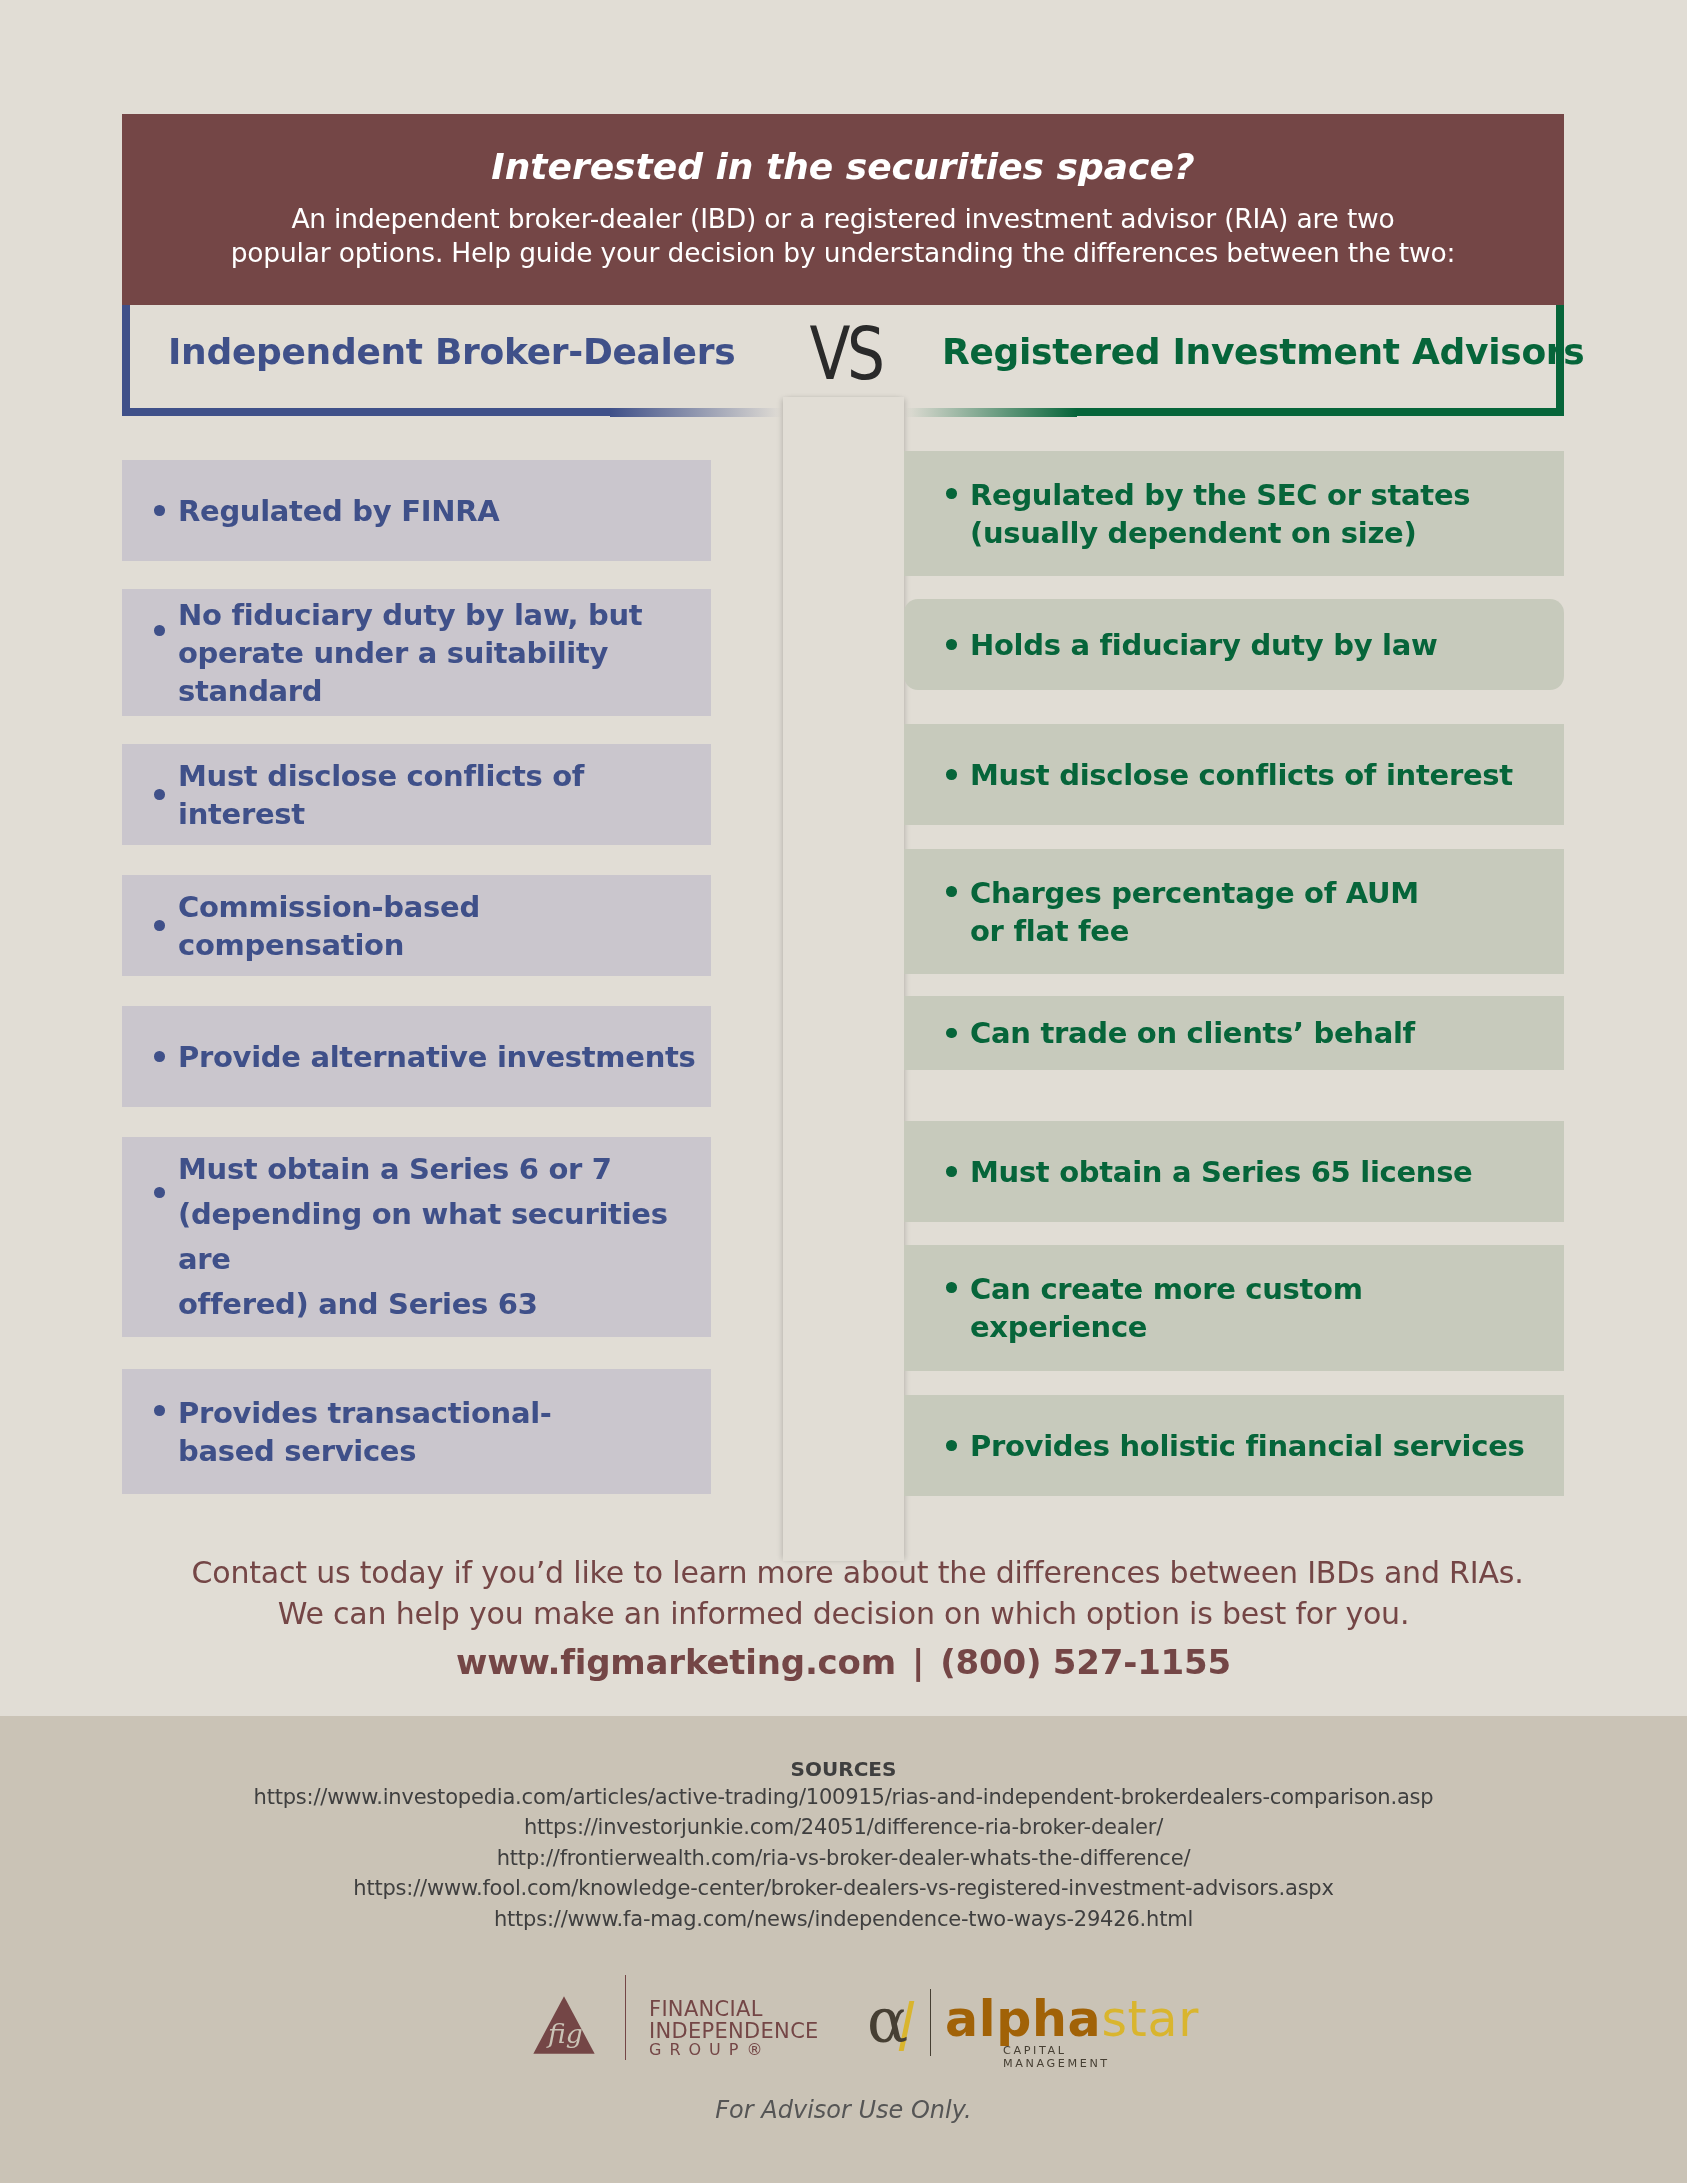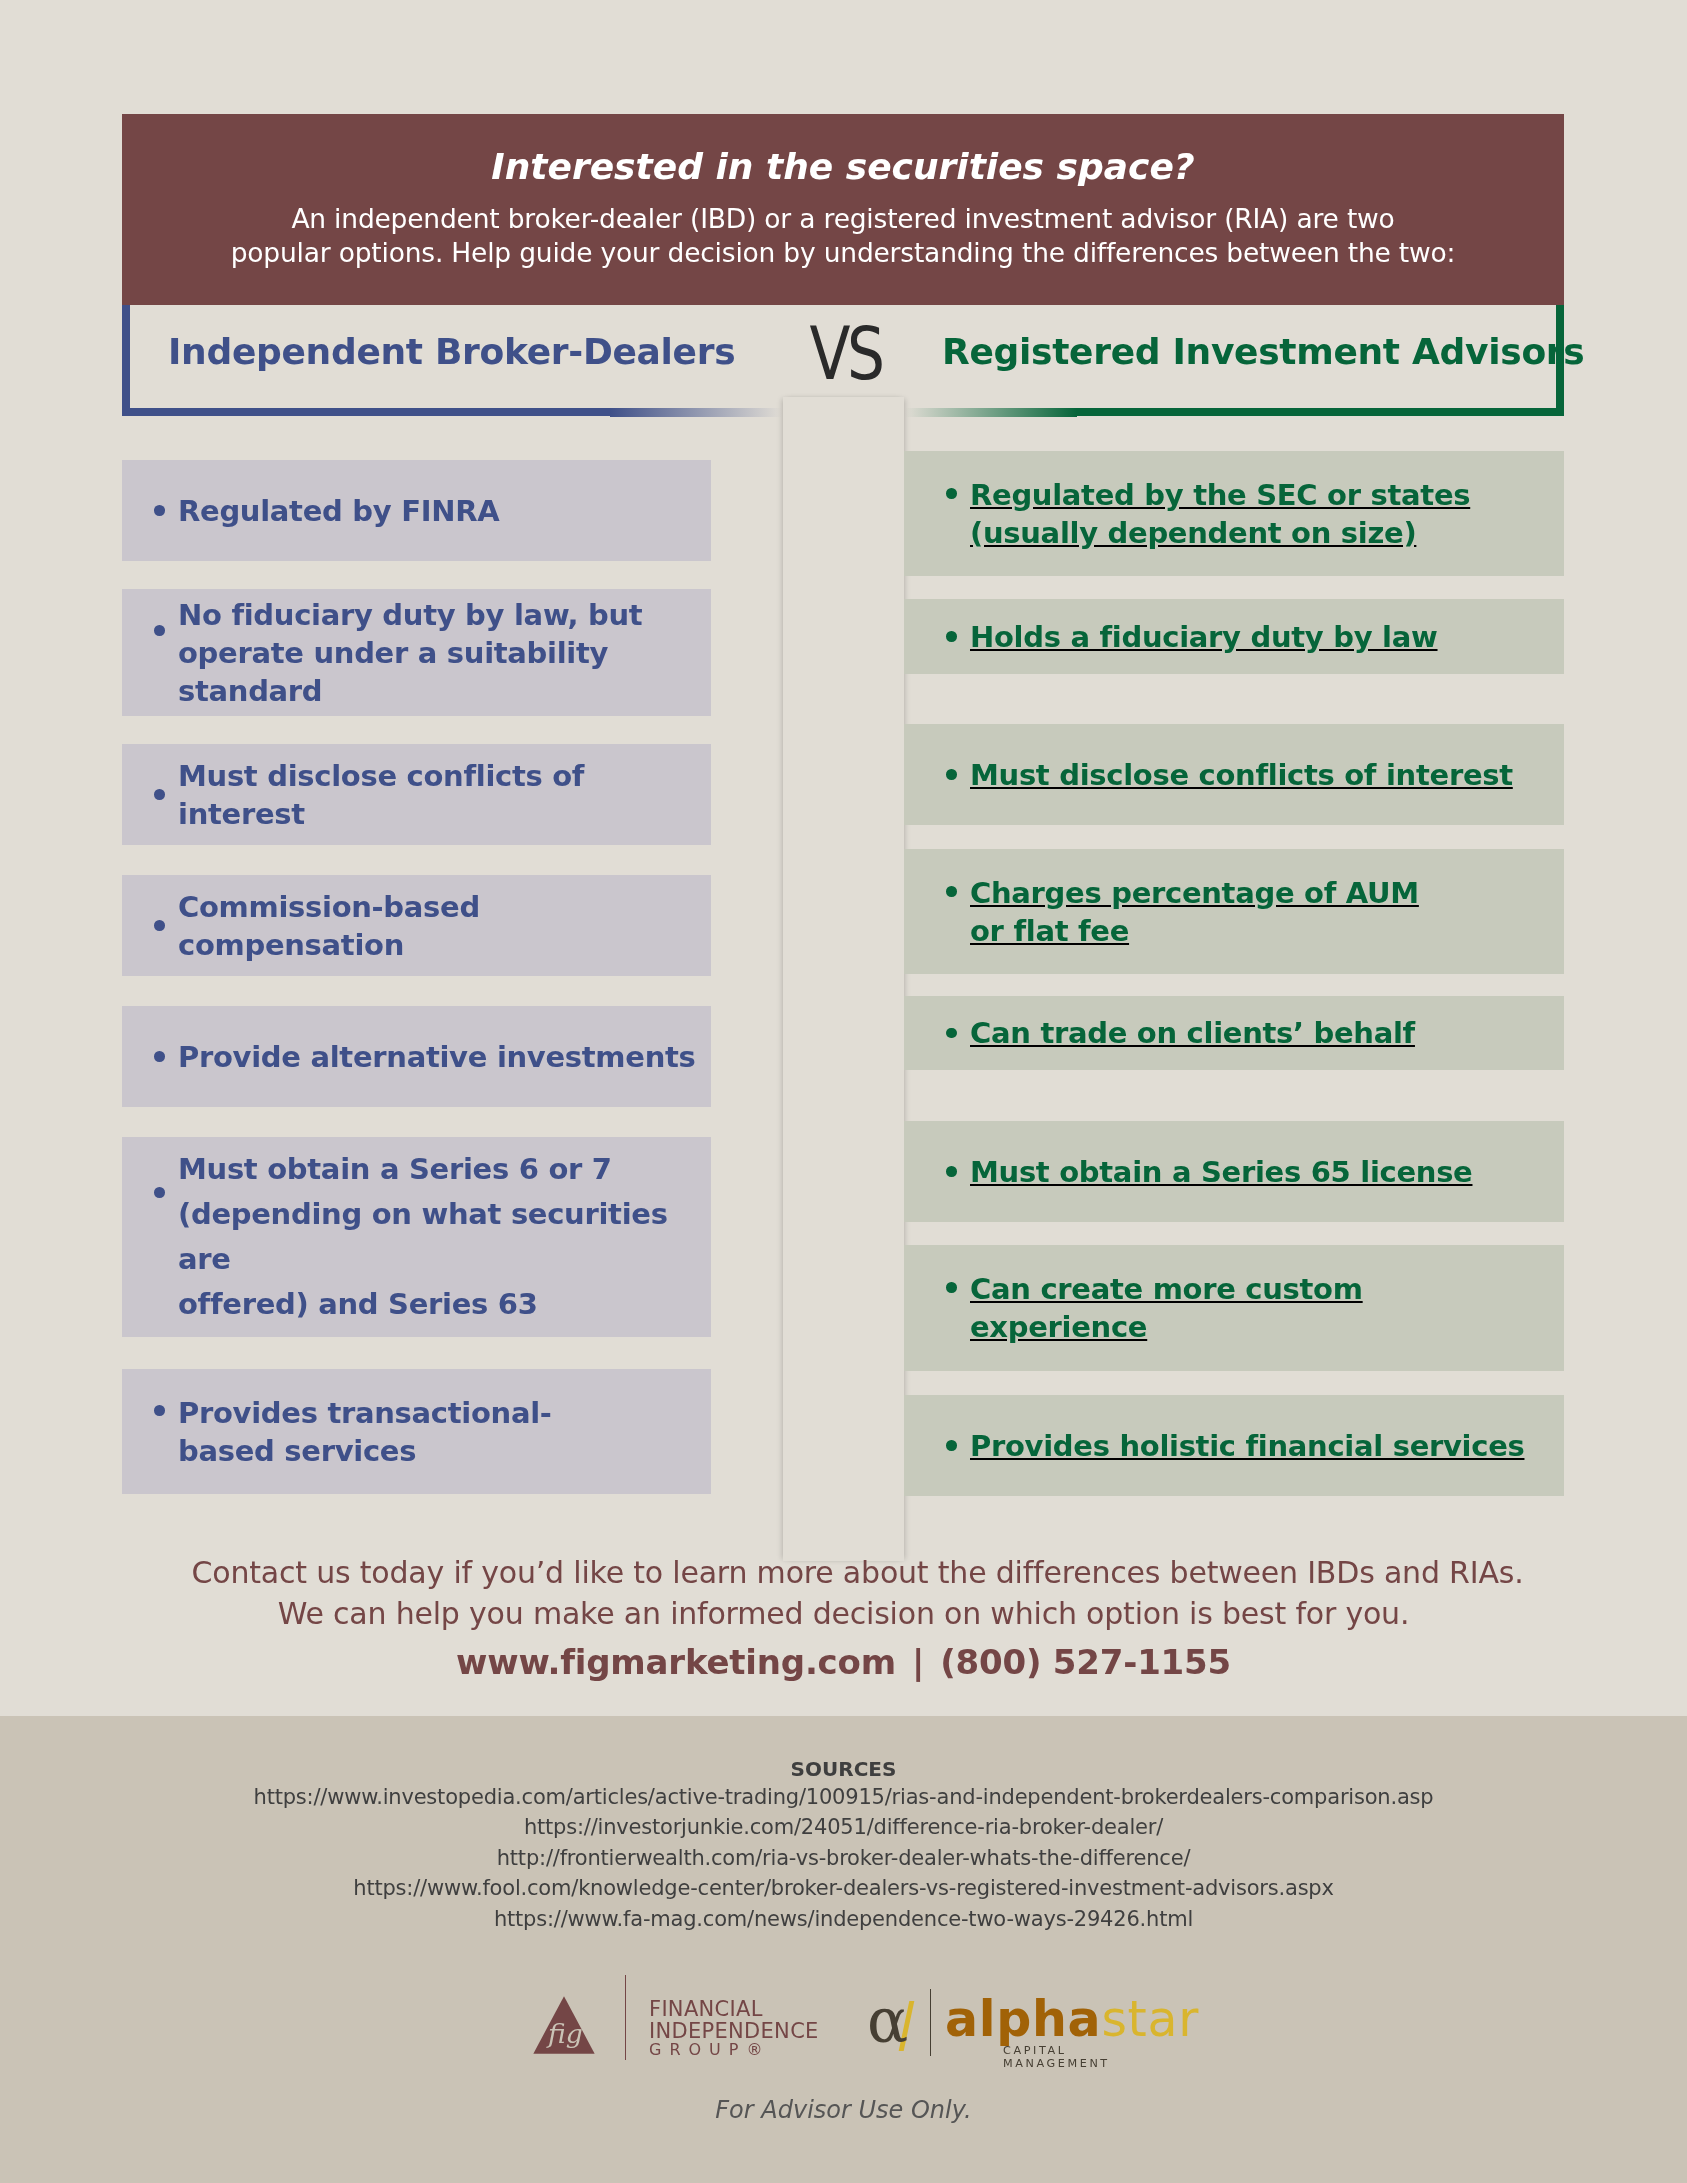--- a/index.html
+++ b/index.html
@@ -67,21 +67,21 @@
     background: #e1ddd5;
     box-shadow: -3.3px 0 5.3px -2px rgba(0,0,0,0.18), 3.3px 0 5.3px -2px rgba(0,0,0,0.18);
   }
 
   
   .box {
     position: absolute;
     display: flex; align-items: center;
   }
   .box.left { left: 122px; width: 589px; background: #cac6cd; }
-  .box.right { left: 904px; width: 660px; background: #c7cabc; text-decoration: underline; }
+  .box.right { left: 904px; width: 660px; background: #c7cabc; }
   .box .bullet {
     position: absolute; width: 10.6px; height: 10.6px; border-radius: 50%;
   }
   .box.left .bullet { background: #3f5089; left: 32px; }
   .box.right .bullet { background: #06653a; left: 42px; }
   .box .txt {
     font-weight: bold; font-size: 29px; line-height: 38px; white-space: pre-line;
     letter-spacing: -0.3px;
   }
   .box.left .txt { color: #3f5089; padding-left: 56px; }
@@ -179,21 +179,21 @@
   <span class="bullet" style="top:36px;"></span>
   <span class="txt">Provides transactional-
 based services</span>
 </div>
 
 <div class="box right" style="top:451px;height:125px;">
   <span class="bullet" style="top:37px;"></span>
   <span class="txt">Regulated by the SEC or states
 (usually dependent on size)</span>
 </div>
-<div class="box right" style="top:599px;height:75px;">
+<div class="box right" style="top:599px;height:91px;border-radius:14px;">
   <span class="bullet"></span>
   <span class="txt">Holds a fiduciary duty by law</span>
 </div>
 <div class="box right" style="top:724px;height:101px;">
   <span class="bullet"></span>
   <span class="txt">Must disclose conflicts of interest</span>
 </div>
 <div class="box right" style="top:849px;height:125px;">
   <span class="bullet" style="top:37px;"></span>
   <span class="txt">Charges percentage of AUM

